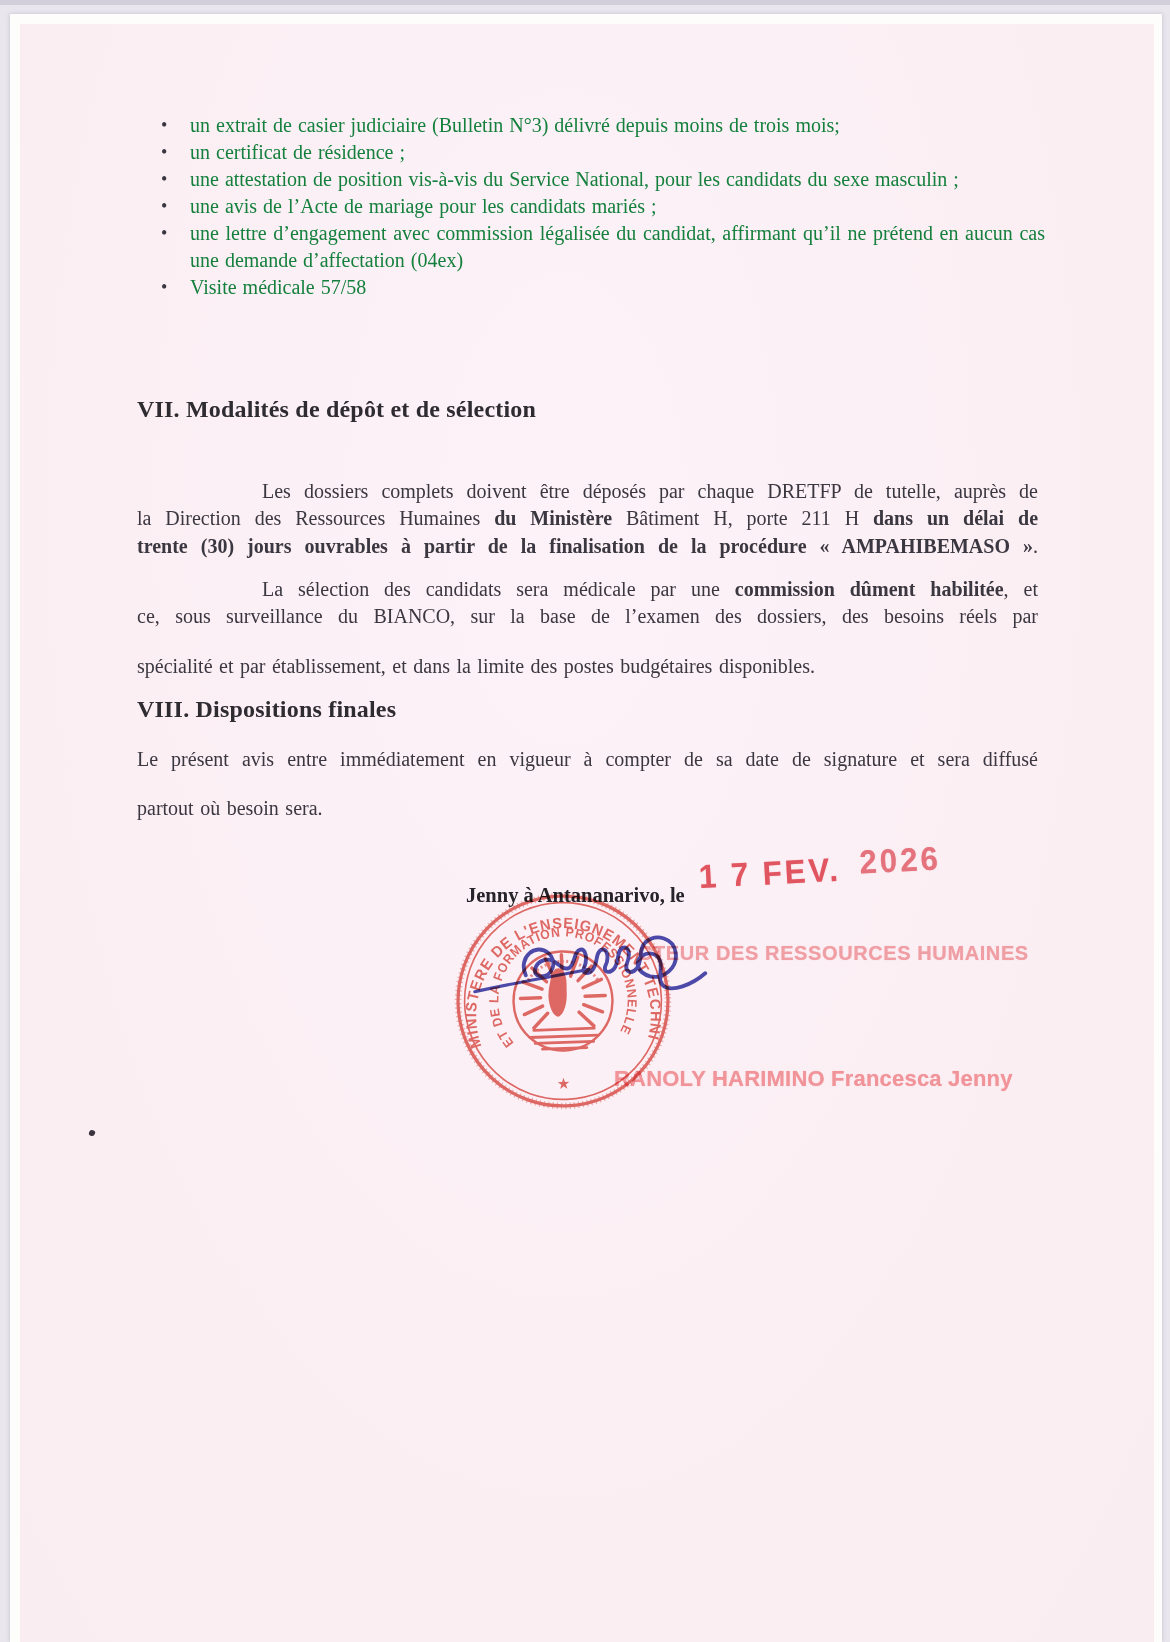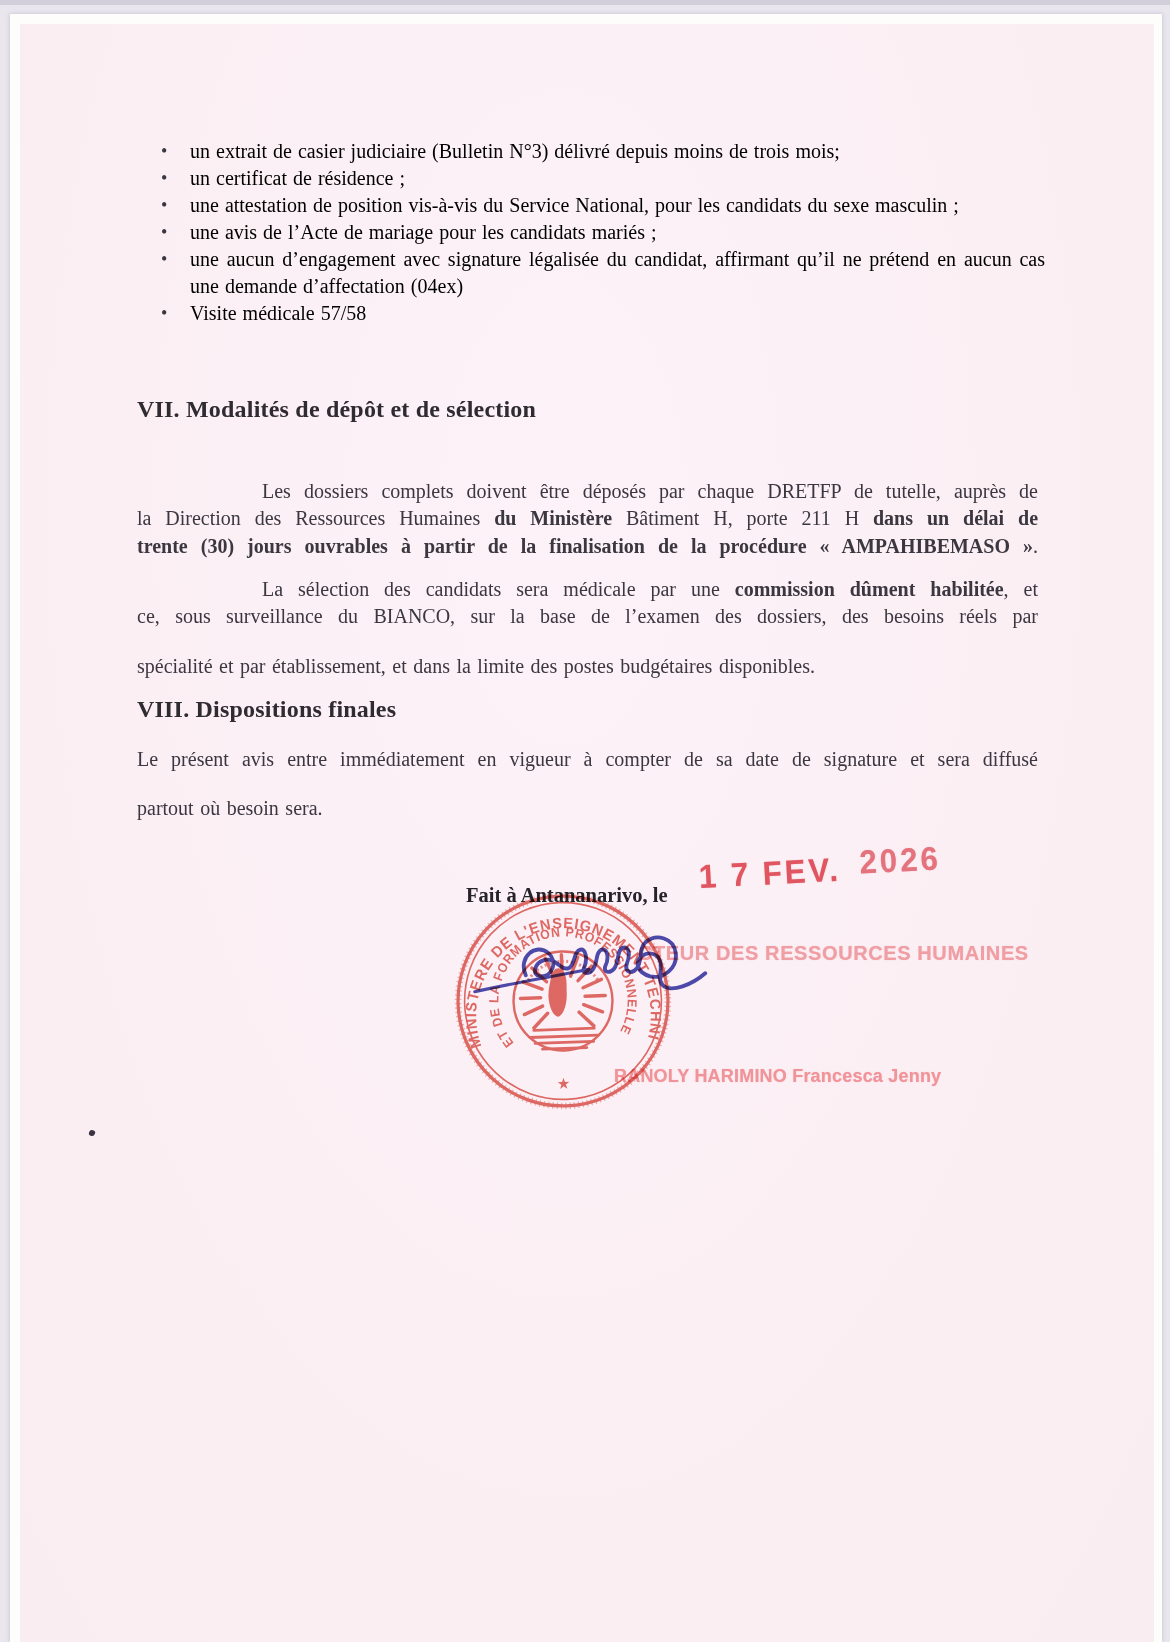--- a/index.html
+++ b/index.html
@@ -12,22 +12,22 @@
   .paper-white{
     position:absolute;left:10px;top:14px;width:1152px;height:1628px;
     background:#fdfdfc;box-shadow:0 0 4px rgba(120,115,140,.35);
   }
   .paper-pink{
     position:absolute;left:20px;top:24px;width:1134px;height:1618px;
     background:radial-gradient(ellipse at 48% 30%, #fcf2f7 0%, #fbeff4 55%, #f9edf2 100%);
   }
   
   .bullets{
-    position:absolute;left:157px;top:138px;width:888px;margin:0;padding:0;
-    list-style:none;font-size:20px;line-height:27px;color:#000000;word-spacing:1px;
+    position:absolute;left:157px;top:112px;width:888px;margin:0;padding:0;
+    list-style:none;font-size:20px;line-height:27px;color:#15803d;word-spacing:1px;
   }
   .bullets li{position:relative;padding-left:33px;text-align:justify;}
   .bullets li::before{content:"•";position:absolute;left:4px;top:0;font-size:18px;color:#3b3740;}
   .heading{
     position:absolute;left:137px;font-size:24px;font-weight:bold;color:#2e2b31;
     letter-spacing:.2px;white-space:nowrap;
   }
   .para{
     position:absolute;left:137px;width:901px;font-size:20px;color:#3b3740;word-spacing:1.5px;
   }
@@ -46,21 +46,21 @@
     text-shadow:0 0 1px rgba(224,85,96,.5);
   }
   .date-stamp .year{display:inline-block;transform:translateY(-6px);opacity:.8;margin-left:8px;}
   .role-stamp{
     position:absolute;left:638px;top:942px;color:#ee9096;white-space:nowrap;
     font-family:"Liberation Sans","DejaVu Sans",sans-serif;font-weight:bold;font-size:20px;
     letter-spacing:.6px;opacity:.85;text-shadow:0 0 1px rgba(238,144,150,.7);
   }
   .name-stamp{
     position:absolute;left:614px;top:1066px;color:#f08b91;white-space:nowrap;
-    font-family:"Liberation Sans","DejaVu Sans",sans-serif;font-weight:bold;font-size:18px;
+    font-family:"Liberation Sans","DejaVu Sans",sans-serif;font-weight:bold;font-size:22px;
     letter-spacing:.2px;opacity:.9;text-shadow:0 0 1px rgba(240,139,145,.7);
   }
   .seal{
     position:absolute;left:452px;top:890px;width:222px;height:222px;
     mix-blend-mode:multiply;opacity:.86;transform:rotate(-2deg);
   }
   .seal-arc-outer{font-family:"Liberation Sans","DejaVu Sans",sans-serif;font-weight:bold;
     font-size:15px;fill:#dc564e;letter-spacing:1px;}
   .seal-arc-inner{font-family:"Liberation Sans","DejaVu Sans",sans-serif;font-weight:bold;
     font-size:13px;fill:#dc564e;letter-spacing:.8px;}
@@ -79,21 +79,21 @@
 
 <div class="scan-topline"></div>
 <div class="paper-white"></div>
 <div class="paper-pink"></div>
 
 <ul class="bullets">
   <li>un extrait de casier judiciaire (Bulletin N°3) délivré depuis moins de trois mois;</li>
   <li>un certificat de résidence ;</li>
   <li>une attestation de position vis-à-vis du Service National, pour les candidats du sexe masculin ;</li>
   <li>une avis de l’Acte de mariage pour les candidats mariés ;</li>
-  <li>une aucun d’engagement avec signature légalisée du candidat, affirmant qu’il ne prétend en aucun cas une demande d’affectation (04ex)</li>
+  <li>une lettre d’engagement avec commission légalisée du candidat, affirmant qu’il ne prétend en aucun cas une demande d’affectation (04ex)</li>
   <li>Visite médicale 57/58</li>
 </ul>
 
 <div class="heading" style="top:396px">VII. Modalités de dépôt et de sélection</div>
 <div class="para" style="top:448px">
     <div class="tline indent"><span>Les dossiers complets doivent être déposés par chaque DRETFP de tutelle, auprès de</span></div>
     <div class="tline"><span>la Direction des Ressources Humaines </span><span style="font-weight: bold;">du Ministère</span><span> Bâtiment H, porte 211 H </span><span style="font-weight: bold;">dans un délai de</span></div>
     <div class="tline"><span style="font-weight: bold;">trente (30) jours ouvrables à partir de la finalisation de la procédure « AMPAHIBEMASO »</span><span>.</span></div>
   </div>
 <div class="para" style="top:546px">
@@ -101,21 +101,21 @@
     <div class="tline"><span>ce, sous surveillance du BIANCO, sur la base de l’examen des dossiers, des besoins réels par</span></div>
     <div class="tline last"><span>spécialité et par établissement, et dans la limite des postes budgétaires disponibles.</span></div>
   </div>
 
 <div class="heading" style="top:696px">VIII. Dispositions finales</div>
 <div class="para" style="top:746px">
     <div class="tline"><span>Le présent avis entre immédiatement en vigueur à compter de sa date de signature et sera diffusé</span></div>
     <div class="tline last"><span>partout où besoin sera.</span></div>
   </div>
 
-<div class="closing-line">Fait à Antananarivo, le</div>
+<div class="closing-line">Jenny à Antananarivo, le</div>
 
 <div class="date-stamp">
   <span>1 7 FEV.</span>
   <span class="year">2026</span>
 </div>
 
 <div class="role-stamp">CTEUR DES RESSOURCES HUMAINES</div>
 <div class="name-stamp">RANOLY HARIMINO Francesca Jenny</div>
 
 <svg class="seal" viewBox="0 0 220 220" xmlns="http://www.w3.org/2000/svg" xmlns:xlink="http://www.w3.org/1999/xlink">

